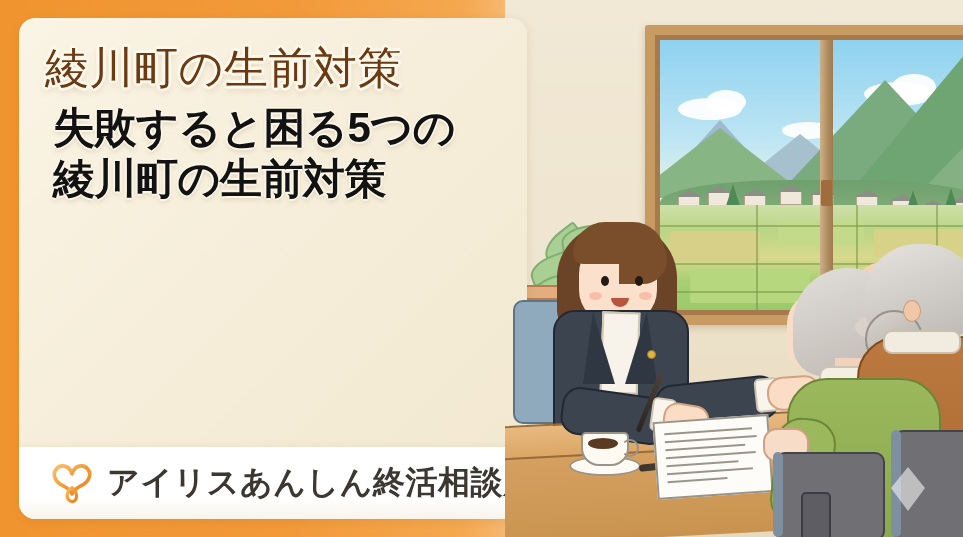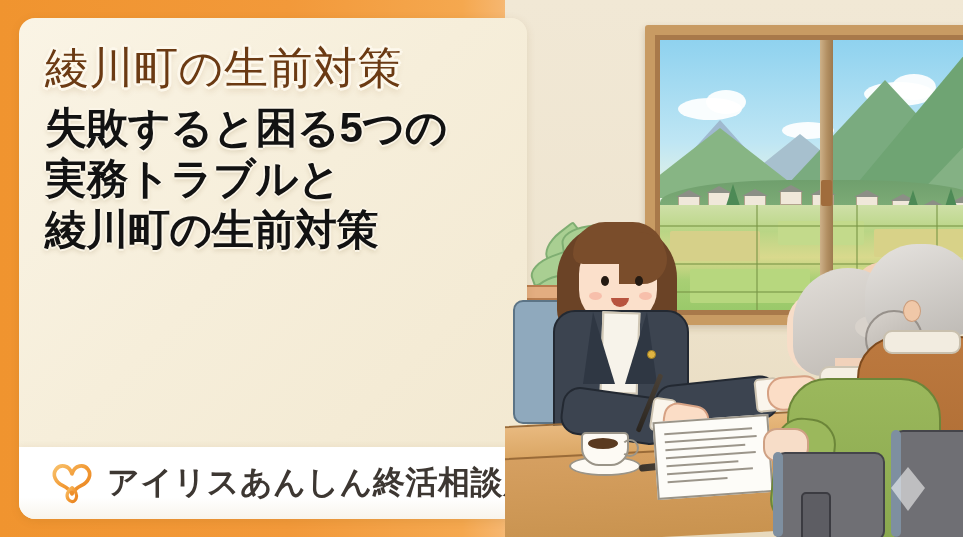--- a/index.html
+++ b/index.html
@@ -77,21 +77,21 @@
     text-shadow:
       3px 0 0 #fdf8ec, -3px 0 0 #fdf8ec, 0 3px 0 #fdf8ec, 0 -3px 0 #fdf8ec,
       2px 2px 0 #fdf8ec, -2px 2px 0 #fdf8ec, 2px -2px 0 #fdf8ec, -2px -2px 0 #fdf8ec,
       0 4px 7px rgba(140,90,30,0.30);
   }
   .title-sub {
     font-size: 42px;
     font-weight: 900;
     line-height: 1.22;
     color: #121212;
-    margin: 0;
+    margin: 8px;
     letter-spacing: -0.5px;
     text-shadow:
       2px 0 0 #fbf5e7, -2px 0 0 #fbf5e7, 0 2px 0 #fbf5e7, 0 -2px 0 #fbf5e7,
       0 3px 5px rgba(120,90,40,0.22);
   }
   .title-sub .ln { display:block; white-space: nowrap; }
 
   
   .brandbar {
     position: absolute;
@@ -524,21 +524,20 @@
     <div class="pen"></div>
 
     <div class="watermark"></div>
   </div>
 
   <div class="card">
     <div class="card-body">
       <h1 class="title-main">綾川町の生前対策</h1>
       <div class="title-sub">
         <span class="ln">失敗すると困る5つの</span>
-        <span class="ln">実務トラブルと</span>
         <span class="ln">綾川町の生前対策</span>
       </div>
     </div>
 
     <div class="brandbar">
       <svg class="brand-logo" viewBox="0 0 100 92" aria-hidden="true">
         <defs>
           <linearGradient id="lg" x1="0" y1="0" x2="1" y2="1">
             <stop offset="0%" stop-color="#f8c06a"></stop>
             <stop offset="50%" stop-color="#f29a35"></stop>

